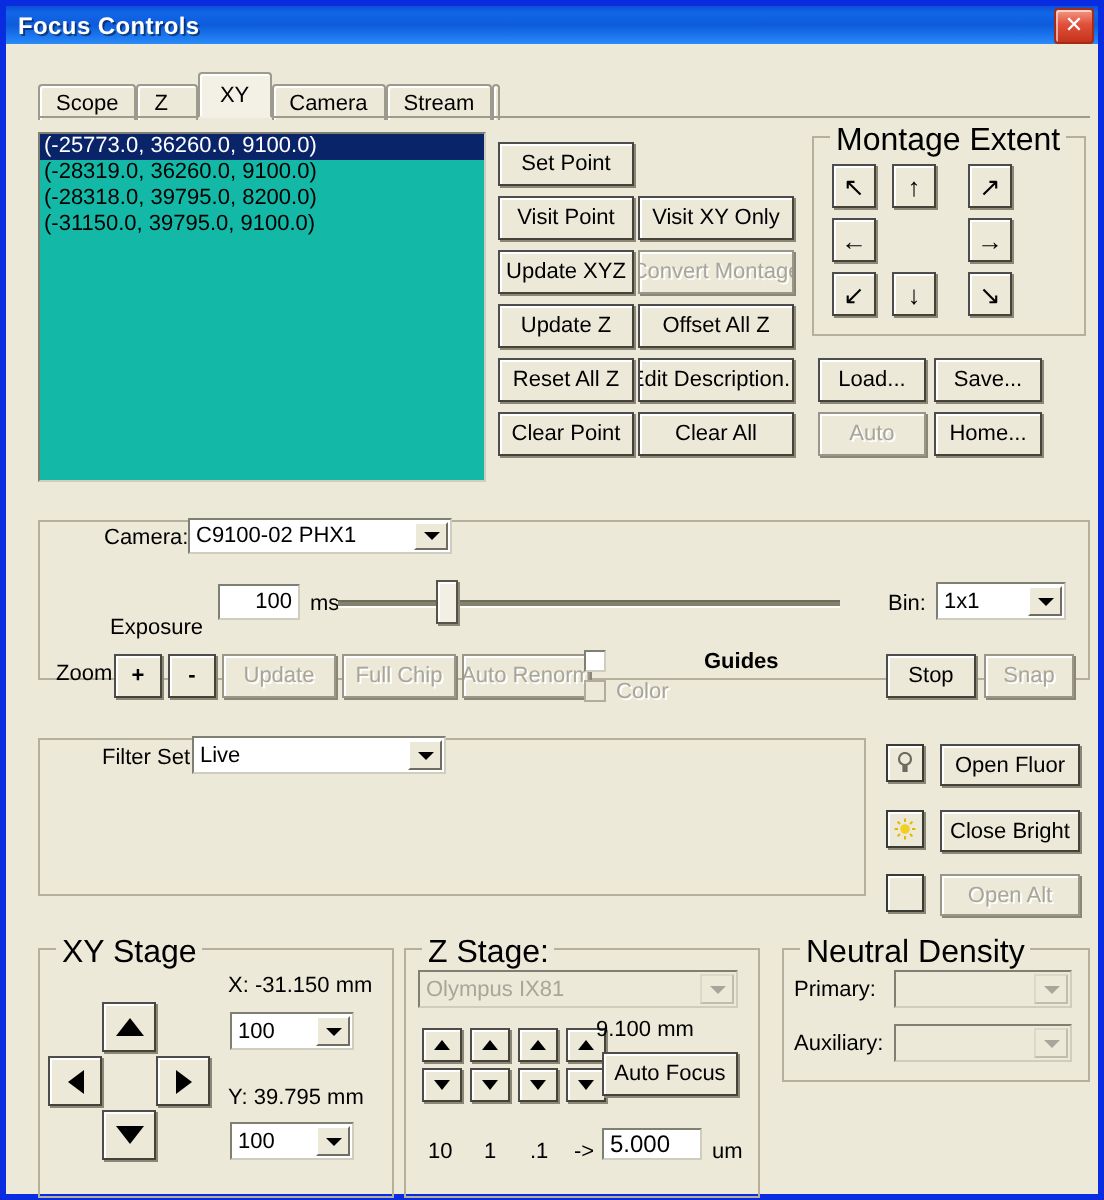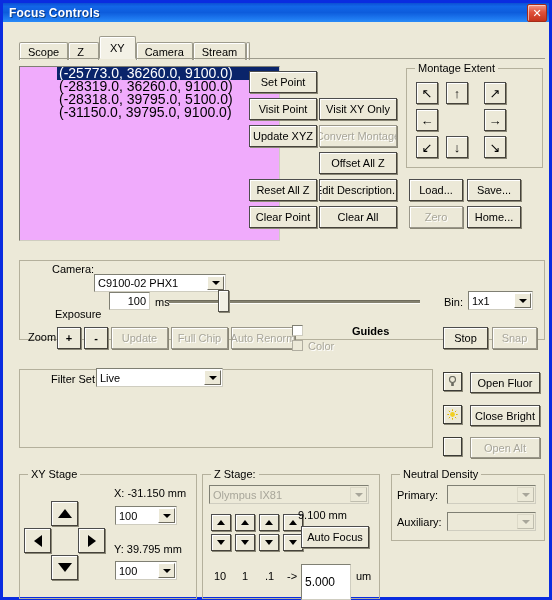--- a/index.html
+++ b/index.html
@@ -51,21 +51,21 @@
   .tab.selected{
     height:21px;top:0px;background:#f3f1e6;
     font-size:11px;z-index:3;border-bottom:1px solid #f3f1e6;
     padding:0 10px;
   }
   .tabline{position:absolute;left:13px;top:36px;width:526px;height:1px;background:#9d9b8c;}
   
   .grp{position:absolute;border:1px solid #b4b09c;border-top:1px solid #b4b09c;}
   .grp-legend{
     position:absolute;top:-7px;left:8px;background:#ece9d8;
-    padding:0 3px;font-size:11px;color:#000;
+    padding:0 3px;font-size:16px;color:#000;
   }
   .btn{
     position:absolute;box-sizing:border-box;
     background:#ece9d8;
     border:1px solid #4d4d4d;
     border-right-color:#45423a;border-bottom-color:#45423a;
     box-shadow:inset 1px 1px 0 #ffffff, 1px 1px 0 #8a8776;
     font-size:11px;color:#000;
     display:flex;align-items:center;justify-content:center;
     cursor:pointer;font-family:inherit;text-align:center;
@@ -92,23 +92,23 @@
     background:#ece9d8;border:1px solid #fff;
     border-right-color:#6f6d61;border-bottom-color:#6f6d61;
     display:flex;align-items:center;justify-content:center;
   }
   .combo.disabled .arrow{border:1px solid #dcd9c8;border-right-color:#bfbdae;border-bottom-color:#bfbdae;}
   .caret{width:0;height:0;border-left:4px solid transparent;border-right:4px solid transparent;border-top:4px solid #000;}
   .combo.disabled .caret{border-top-color:#a8a69a;}
   .lbl{position:absolute;font-size:11px;color:#000;white-space:nowrap;}
   .lbl.dis{color:#a8a69a;text-shadow:1px 1px 0 #fff;}
   .listbox{
-    position:absolute;background:#f0abfc;
+    position:absolute;background:#14b8a6;
     border:1px solid #7f7f73;border-right-color:#cfcdc0;border-bottom-color:#cfcdc0;
-    overflow:hidden;font-size:14px;padding-left:37px;
+    overflow:hidden;font-size:11px;
   }
   .list-item{padding:0 2px;line-height:13px;white-space:nowrap;cursor:pointer;}
   .list-item.sel{background:#0a246a;color:#fff;}
   .chk{position:absolute;width:11px;height:11px;box-sizing:border-box;
     background:#fff;border:1px solid #7f7f73;border-right-color:#cfcdc0;border-bottom-color:#cfcdc0;cursor:pointer;}
   .chk.dis{background:#ece9d8;border-color:#b0ada0;cursor:default;}
   .arrowbtn{
     position:absolute;box-sizing:border-box;background:#ece9d8;
     border:1px solid #4d4d4d;border-right-color:#45423a;border-bottom-color:#45423a;
     box-shadow:inset 1px 1px 0 #ffffff, 1px 1px 0 #8a8776;
@@ -160,32 +160,33 @@
       <div class="tab selected">XY</div>
       <div class="tab">Camera</div>
       <div class="tab">Stream</div>
       <div class="tab" style="width:2px;padding:0;"></div>
     </div>
     <div class="tabline"></div>
 
     <div class="listbox" style="left:13px;top:44px;width:222px;height:173px;">
       <div class="list-item sel">(-25773.0, 36260.0, 9100.0)</div>
       <div class="list-item">(-28319.0, 36260.0, 9100.0)</div>
-      <div class="list-item">(-28318.0, 39795.0, 5100.0)</div>
+      <div class="list-item">(-28318.0, 39795.0, 8200.0)</div>
       <div class="list-item">(-31150.0, 39795.0, 9100.0)</div>
     </div>
 
     <div class="btn" style="left:243px;top:49px;width:68px;height:22px;">Set Point</div>
 
     <div class="btn" style="left:243px;top:76px;width:68px;height:22px;">Visit Point</div>
     <div class="btn" style="left:313px;top:76px;width:78px;height:22px;">Visit XY Only</div>
 
     <div class="btn" style="left:243px;top:103px;width:68px;height:22px;">Update XYZ</div>
     <div class="btn disabled" style="left:313px;top:103px;width:78px;height:22px;">Convert Montage</div>
 
+    <div class="btn" style="left:243px;top:130px;width:68px;height:22px;">Update Z</div>
     <div class="btn" style="left:313px;top:130px;width:78px;height:22px;">Offset All Z</div>
 
     <div class="btn" style="left:243px;top:157px;width:68px;height:22px;">Reset All Z</div>
     <div class="btn" style="left:313px;top:157px;width:78px;height:22px;">Edit Description...</div>
 
     <div class="btn" style="left:243px;top:184px;width:68px;height:22px;">Clear Point</div>
     <div class="btn" style="left:313px;top:184px;width:78px;height:22px;">Clear All</div>
 
     <div class="grp" style="left:400px;top:46px;width:135px;height:98px;">
       <span class="grp-legend">Montage Extent</span>
@@ -194,27 +195,27 @@
     <div class="arrowbtn" style="left:440px;top:60px;width:22px;height:22px;">↑</div>
     <div class="arrowbtn" style="left:478px;top:60px;width:22px;height:22px;">↗</div>
     <div class="arrowbtn" style="left:410px;top:87px;width:22px;height:22px;">←</div>
     <div class="arrowbtn" style="left:478px;top:87px;width:22px;height:22px;">→</div>
     <div class="arrowbtn" style="left:410px;top:114px;width:22px;height:22px;">↙</div>
     <div class="arrowbtn" style="left:440px;top:114px;width:22px;height:22px;">↓</div>
     <div class="arrowbtn" style="left:478px;top:114px;width:22px;height:22px;">↘</div>
 
     <div class="btn" style="left:403px;top:157px;width:54px;height:22px;">Load...</div>
     <div class="btn" style="left:461px;top:157px;width:54px;height:22px;">Save...</div>
-    <div class="btn disabled" style="left:403px;top:184px;width:54px;height:22px;">Zero</div>
+    <div class="btn disabled" style="left:403px;top:184px;width:54px;height:22px;">Auto</div>
     <div class="btn" style="left:461px;top:184px;width:54px;height:22px;">Home...</div>
 
     <div class="grp" style="left:13px;top:238px;width:524px;height:78px;"></div>
 
     <span class="lbl" style="left:46px;top:241px;">Camera:</span>
-    <div class="combo" style="left:88px;top:252px;width:132px;height:18px;">
+    <div class="combo" style="left:88px;top:237px;width:132px;height:18px;">
       <span>C9100-02 PHX1</span>
       <span class="arrow">
           <i class="caret"></i>
         </span>
     </div>
 
     <span class="lbl" style="left:49px;top:286px;">Exposure</span>
     <div class="txt right" style="left:103px;top:270px;width:41px;height:18px;">100</div>
     <span class="lbl" style="left:149px;top:274px;">ms</span>
 
@@ -347,21 +348,21 @@
         <i class="tri-dn"></i>
       </div>
 
     <span class="lbl" style="left:208px;top:548px;">10</span>
     <span class="lbl" style="left:236px;top:548px;">1</span>
     <span class="lbl" style="left:259px;top:548px;">.1</span>
     <span class="lbl" style="left:281px;top:548px;">-&gt;</span>
 
     <span class="lbl" style="left:292px;top:487px;">9.100 mm</span>
     <div class="btn" style="left:295px;top:504px;width:68px;height:22px;">Auto Focus</div>
-    <div class="txt" style="left:295px;top:542px;width:50px;height:36px;font-size:12px;">5.000</div>
+    <div class="txt" style="left:295px;top:542px;width:50px;height:16px;font-size:12px;">5.000</div>
     <span class="lbl" style="left:350px;top:548px;">um</span>
 
     <div class="grp" style="left:385px;top:452px;width:152px;height:65px;">
       <span class="grp-legend">Neutral Density</span>
     </div>
     <span class="lbl" style="left:391px;top:467px;">Primary:</span>
     <div class="combo disabled" style="left:441px;top:463px;width:89px;height:19px;">
       <span></span>
       <span class="arrow">
           <i class="caret"></i>

